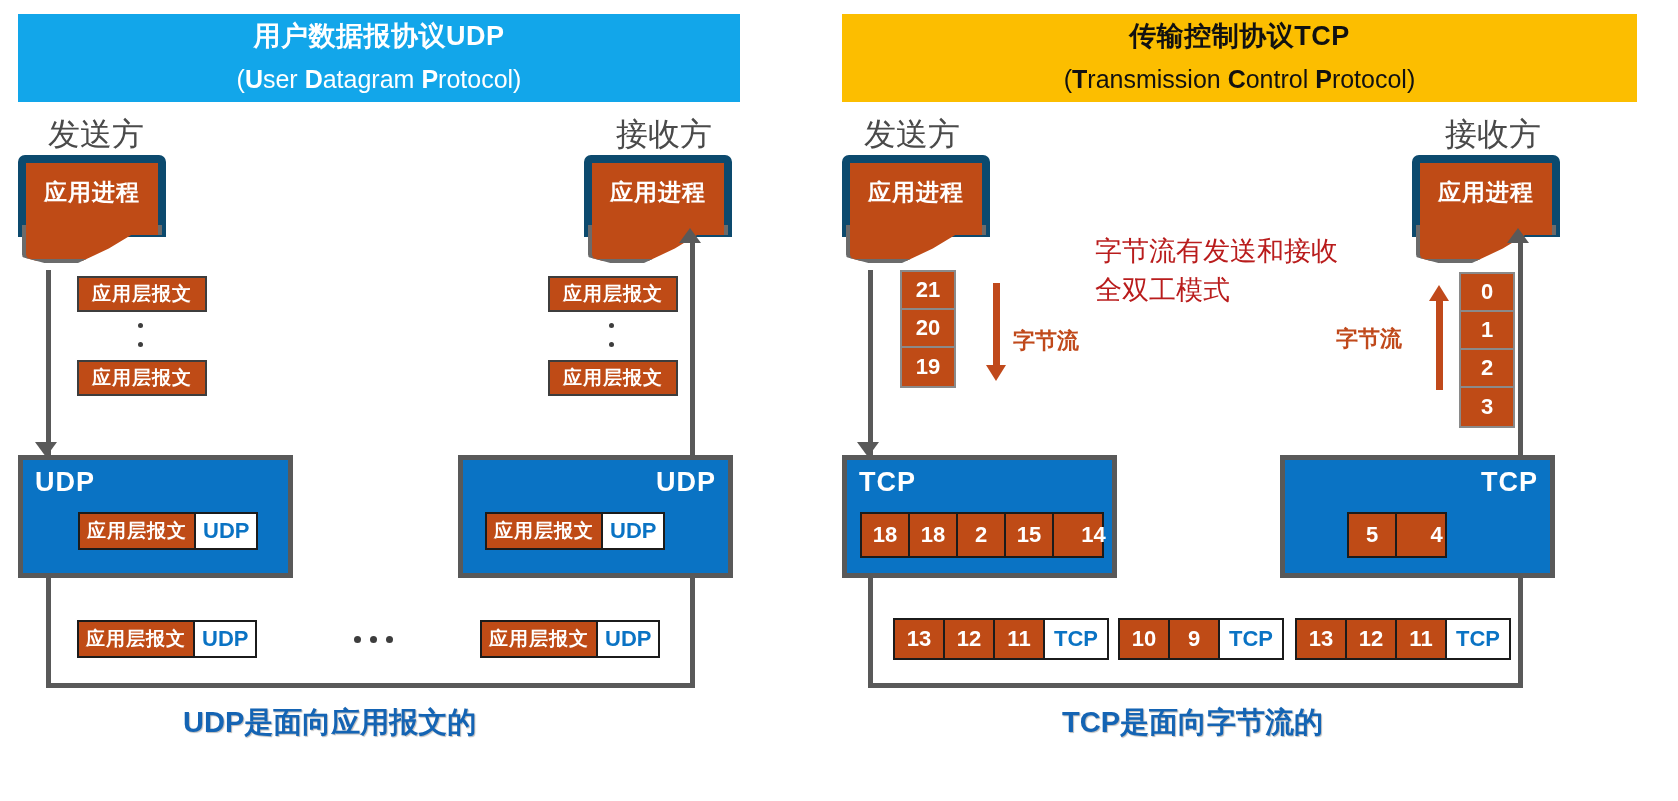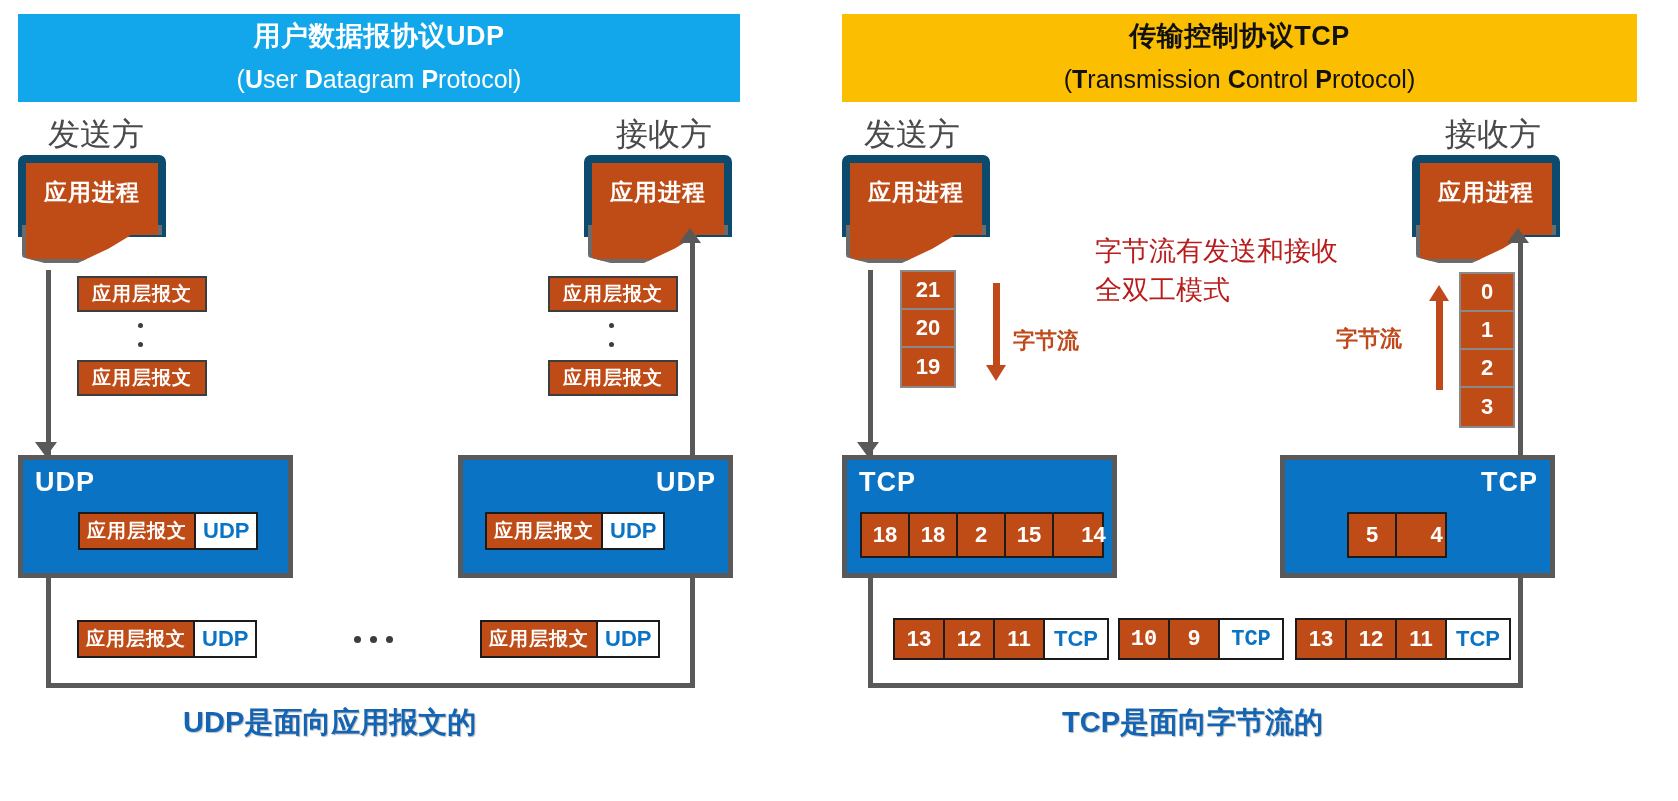--- a/index.html
+++ b/index.html
@@ -458,21 +458,21 @@
     <div class="vline" style="left:718px; top:578px; height:110px;"></div>
     <div class="hline" style="left:68px; top:683px; width:655px;"></div>
 
     <div class="seg-group" style="left:93px; top:618px;">
       <div class="cell">13</div>
       <div class="cell">12</div>
       <div class="cell">11</div>
       <div class="hdr">TCP</div>
     </div>
 
-    <div class="seg-group" style="left:318px; top:618px;font-family:Liberation Mono, monospace;">
+    <div class="seg-group" style="left:318px; top:618px;">
       <div class="cell">10</div>
       <div class="cell">9</div>
       <div class="hdr">TCP</div>
     </div>
 
     <div class="seg-group" style="left:495px; top:618px;">
       <div class="cell">13</div>
       <div class="cell">12</div>
       <div class="cell">11</div>
       <div class="hdr">TCP</div>

